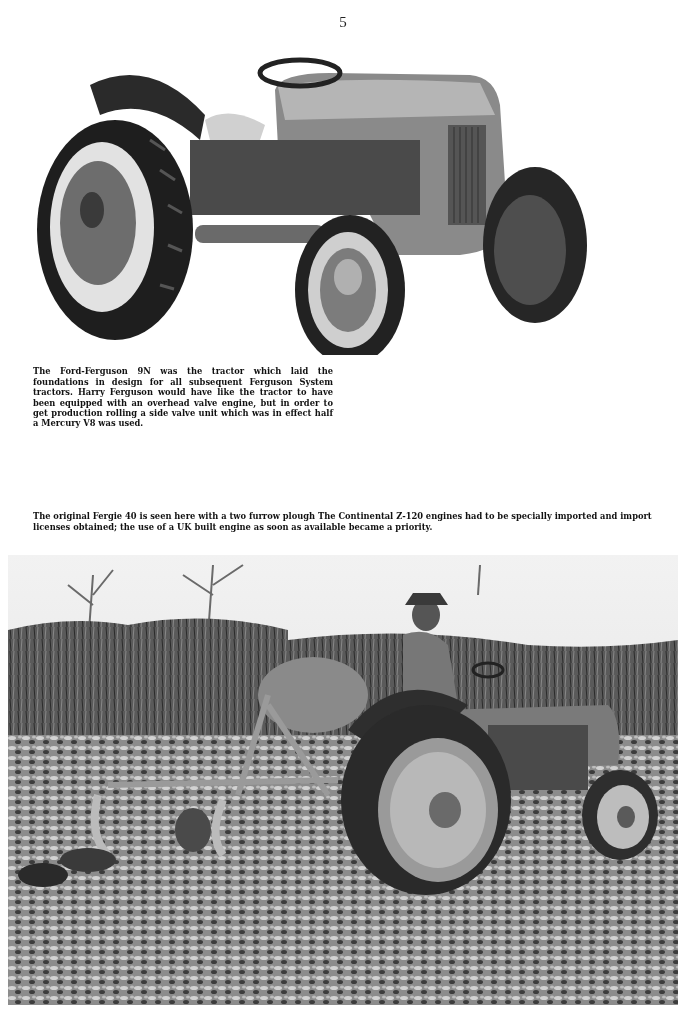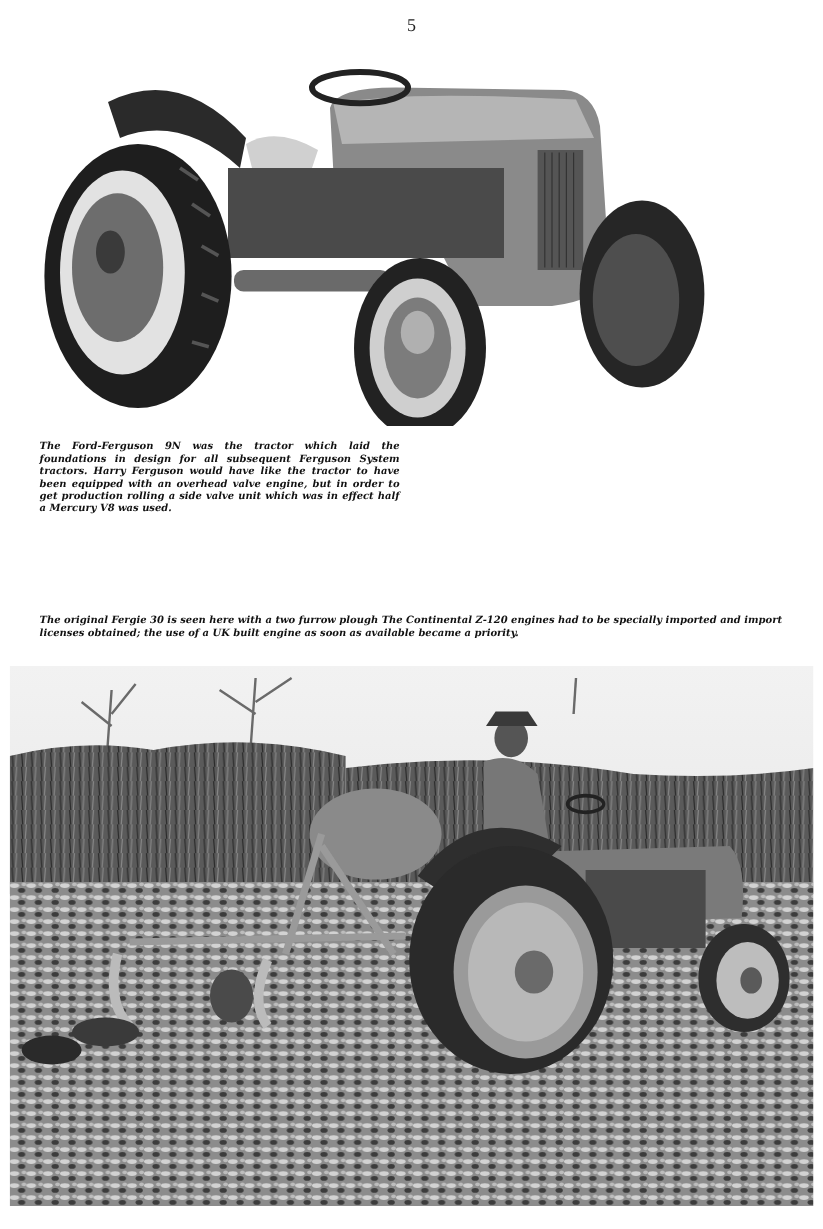--- a/index.html
+++ b/index.html
@@ -5,21 +5,21 @@
   html, body { margin:0; padding:0; }
   body {
     width:686px; height:1024px; background:#ffffff; position:relative; overflow:hidden;
     font-family: "DejaVu Serif", "Liberation Serif", serif; color:#111;
   }
   .page-number {
     position:absolute; top:14px; left:0; width:686px; text-align:center;
     font-family:"Liberation Serif", serif; font-size:15px; color:#222;
   }
   .caption {
-    position:absolute; font-style:italic; font-weight:bold;
+    position:absolute; font-weight:bold;
     font-family:"DejaVu Serif", serif; color:#111; line-height:10.4px;
   }
   .caption-top { left:33px; top:358px; width:300px; font-size:8.3px; text-align:justify; }
   .caption-mid { left:33px; top:503px; width:625px; font-size:8.3px; }
 
   .photo { position:absolute; overflow:hidden; }
   .photo svg { display:block; }
   .photo-top { left:30px; top:45px; width:565px; height:310px; }
   .photo-bottom { left:8px; top:555px; width:670px; height:450px; }
 </style>
@@ -72,21 +72,21 @@
       <ellipse cx="318" cy="245" rx="28" ry="42" fill="#7c7c7c"></ellipse>
       <ellipse cx="318" cy="232" rx="14" ry="18" fill="#b0b0b0"></ellipse>
 
       <ellipse cx="505" cy="200" rx="52" ry="78" fill="#262626"></ellipse>
       <ellipse cx="500" cy="205" rx="36" ry="55" fill="#4e4e4e"></ellipse>
     </svg>
   </div>
 
   <p class="caption caption-top">The Ford-Ferguson 9N was the tractor which laid the foundations in design for all subsequent Ferguson System tractors.  Harry Ferguson would have like the tractor to have been equipped with an overhead valve engine, but in order to get production rolling a side valve unit which was in effect half a Mercury V8 was used.</p>
 
-  <p class="caption caption-mid">The original Fergie 30 is seen here with a two furrow plough  The Continental Z-120 engines had to be specially imported and import licenses obtained;  the use of a UK built engine as soon as available became a priority.</p>
+  <p class="caption caption-mid">The original Fergie 40 is seen here with a two furrow plough  The Continental Z-120 engines had to be specially imported and import licenses obtained;  the use of a UK built engine as soon as available became a priority.</p>
 
   <div class="photo photo-bottom">
     <svg width="670" height="450" viewBox="0 0 670 450">
       <defs>
         <linearGradient id="sky" x1="0" y1="0" x2="0" y2="1">
           <stop offset="0" stop-color="#f2f2f2"></stop>
             <stop offset="1" stop-color="#dcdcdc"></stop>
         </linearGradient>
         <pattern id="soil" width="14" height="10" patternUnits="userSpaceOnUse">
           <rect width="14" height="10" fill="#8c8c8c"></rect>

